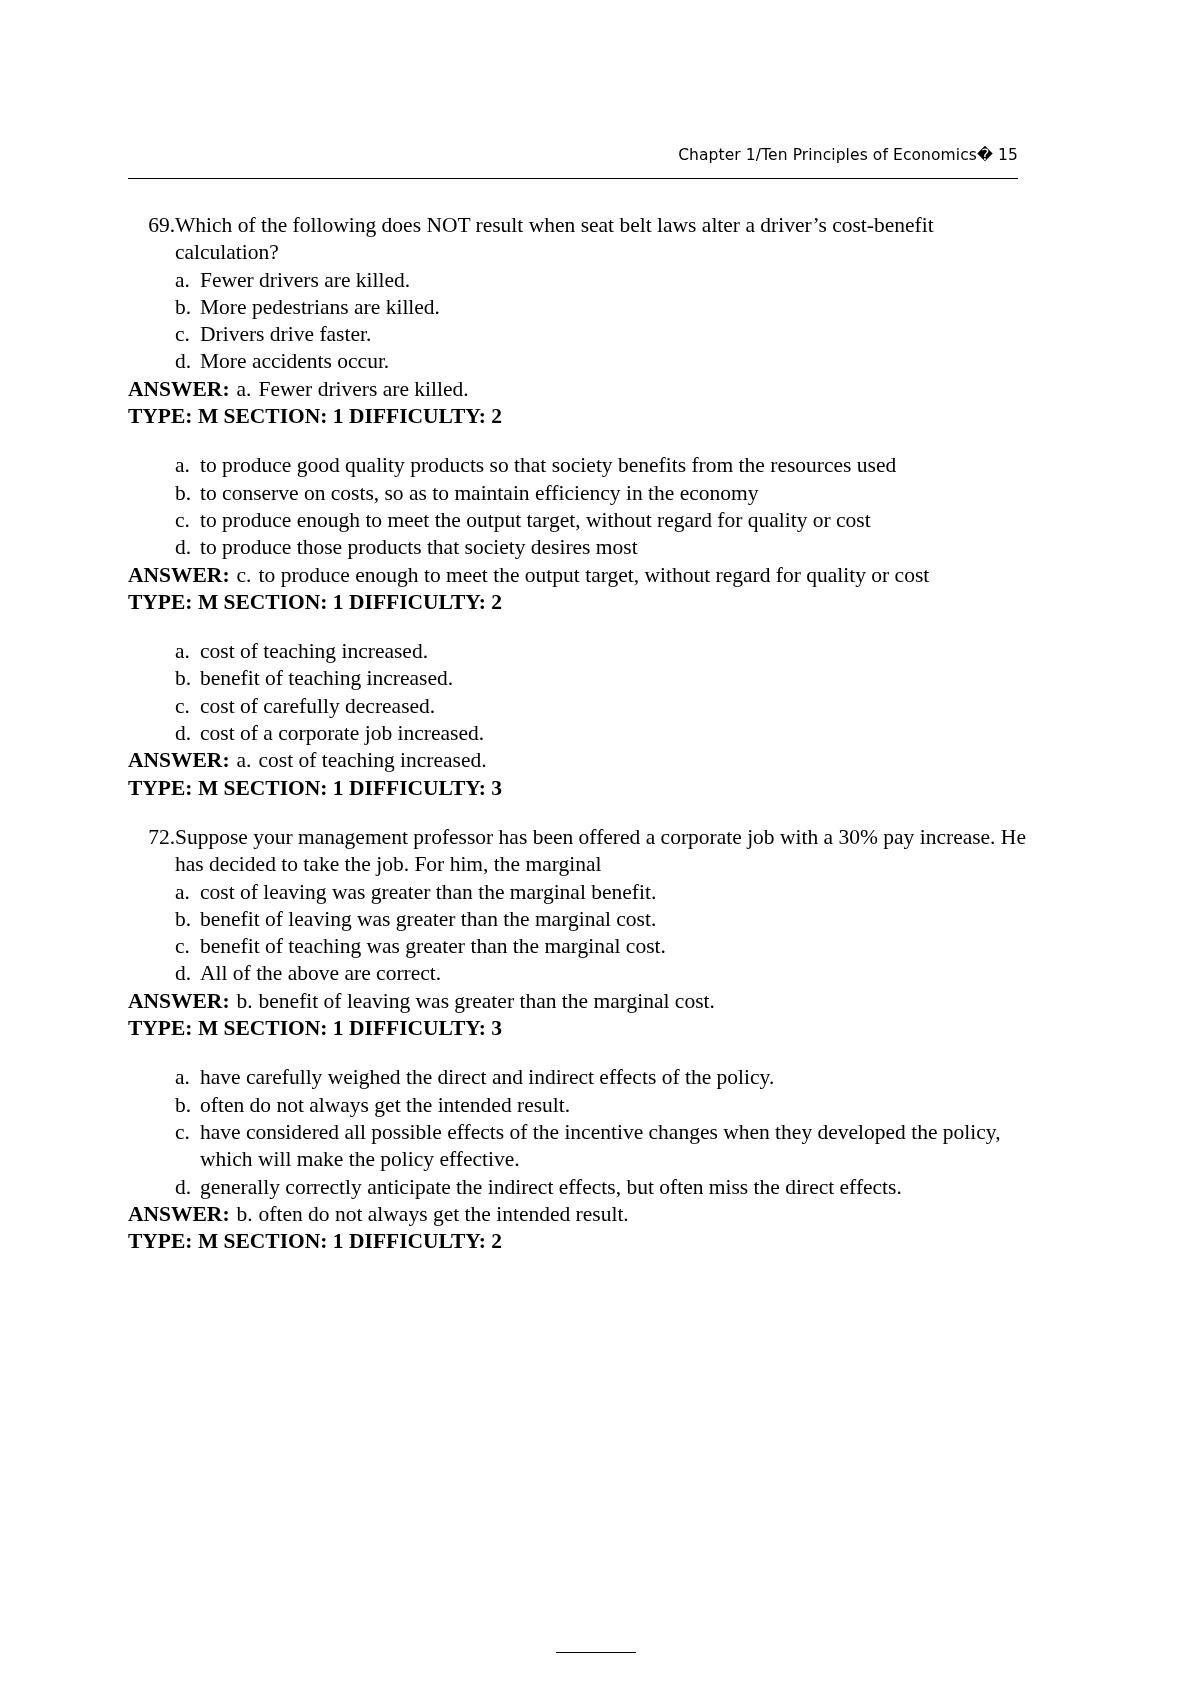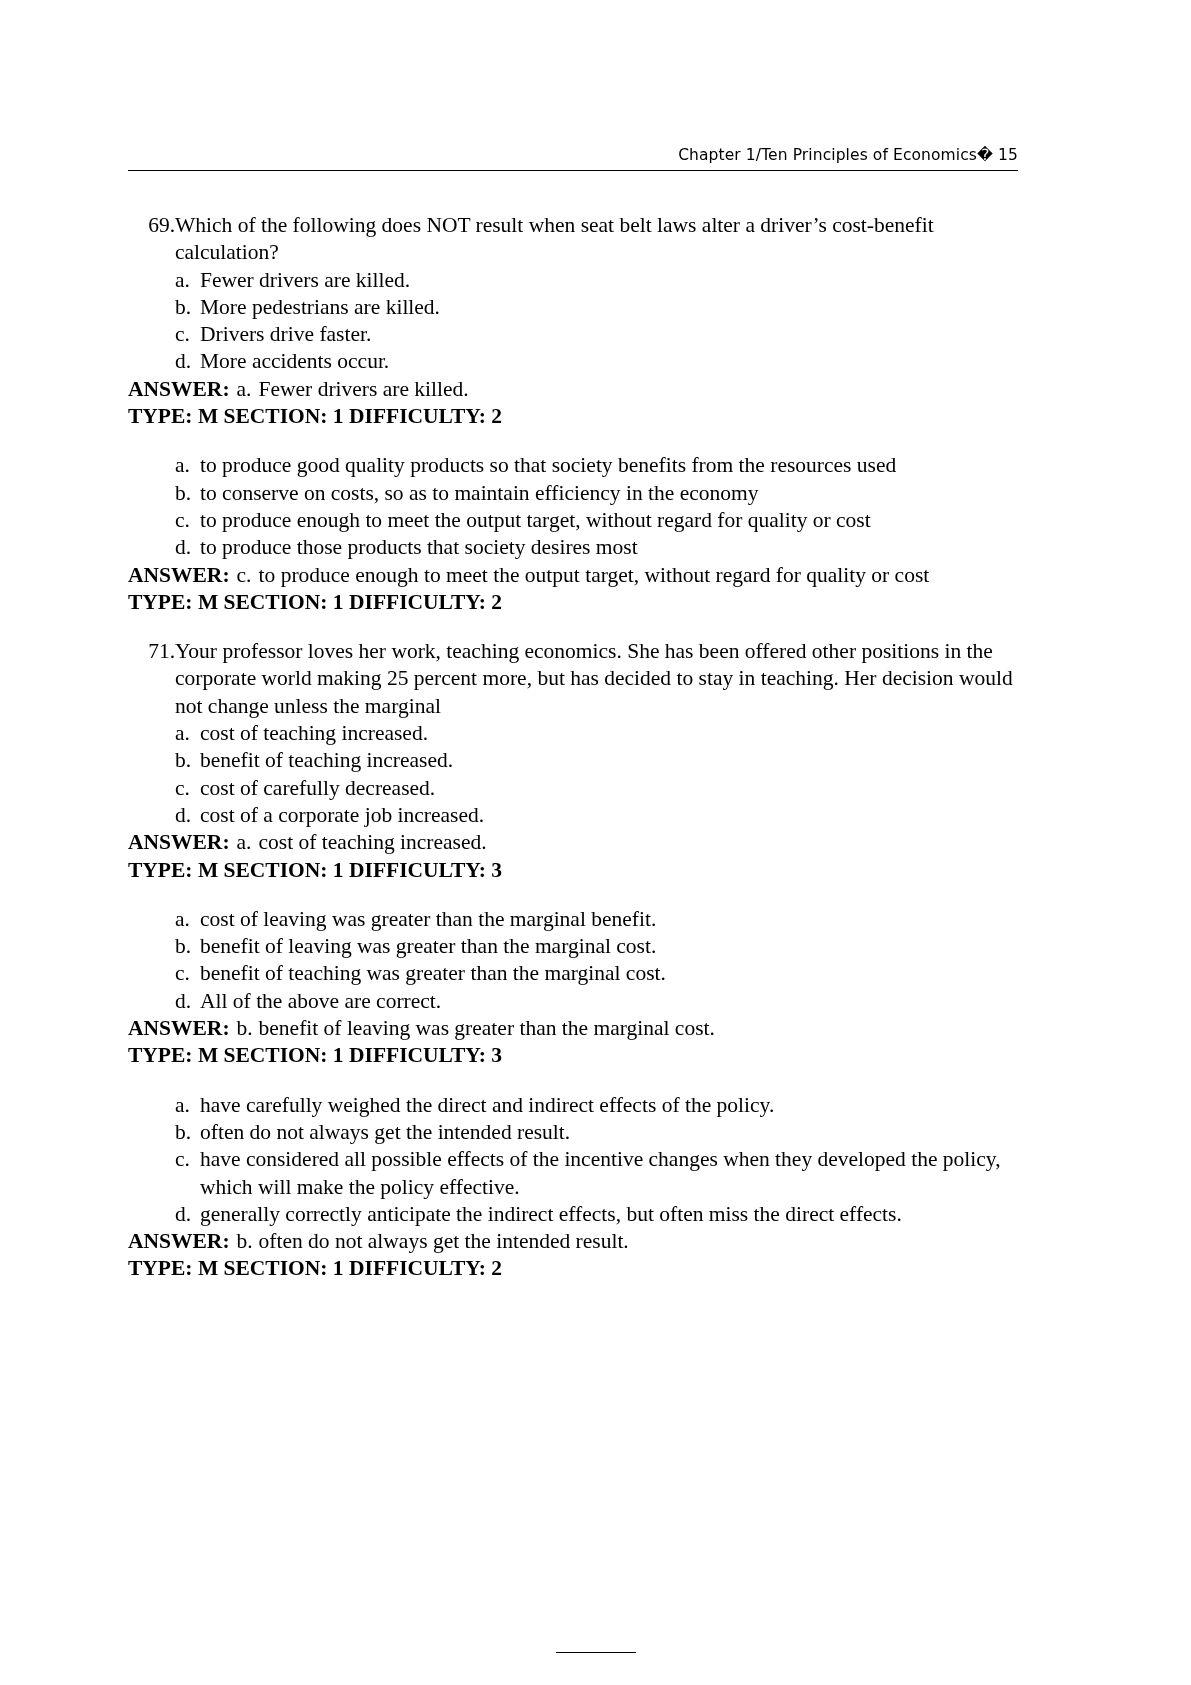--- a/index.html
+++ b/index.html
@@ -25,21 +25,21 @@
   .header {
     position: absolute;
     left: 128px;
     top: 146px;
     width: 890px;
     text-align: right;
     font-family: "DejaVu Sans", sans-serif;
     font-size: 15.5px;
     letter-spacing: 0.1px;
     color: #000;
-    padding-bottom: 6px;
+    padding-bottom: 14px;
     border-bottom: 1.2px solid #000;
     box-sizing: border-box;
   }
   .header .sep {
     font-family: "DejaVu Sans", sans-serif;
   }
   .content {
     position: absolute;
     left: 128px;
     top: 212px;
@@ -163,24 +163,20 @@
       </div>
       <div class="answer">
         <div class="alabel">ANSWER:</div>
         <div class="alet" style="margin-left:7px;">c.</div>
         <div class="atext">to produce enough to meet the output target, without regard for quality or cost</div>
       </div>
       <div class="type">TYPE: M SECTION: 1 DIFFICULTY: 2</div>
     </div>
 
     <div class="qblock">
-      <div class="qline">
-        <div class="qnum">71.</div>
-        <div class="qtext">Your professor loves her work, teaching economics. She has been offered other positions in the corporate world making 25 percent more, but has decided to stay in teaching. Her decision would not change unless the marginal</div>
-      </div>
       <div class="choice">
         <div class="clet">a.</div>
         <div class="ctext">cost of teaching increased.</div>
       </div>
       <div class="choice">
         <div class="clet">b.</div>
         <div class="ctext">benefit of teaching increased.</div>
       </div>
       <div class="choice">
         <div class="clet">c.</div>
@@ -192,20 +188,24 @@
       </div>
       <div class="answer">
         <div class="alabel">ANSWER:</div>
         <div class="alet" style="margin-left:7px;">a.</div>
         <div class="atext">cost of teaching increased.</div>
       </div>
       <div class="type">TYPE: M SECTION: 1 DIFFICULTY: 3</div>
     </div>
 
     <div class="qblock">
+      <div class="qline">
+        <div class="qnum">72.</div>
+        <div class="qtext">Suppose your management professor has been offered a corporate job with a 30% pay increase. He has decided to take the job. For him, the marginal</div>
+      </div>
       <div class="choice">
         <div class="clet">a.</div>
         <div class="ctext">cost of leaving was greater than the marginal benefit.</div>
       </div>
       <div class="choice">
         <div class="clet">b.</div>
         <div class="ctext">benefit of leaving was greater than the marginal cost.</div>
       </div>
       <div class="choice">
         <div class="clet">c.</div>

